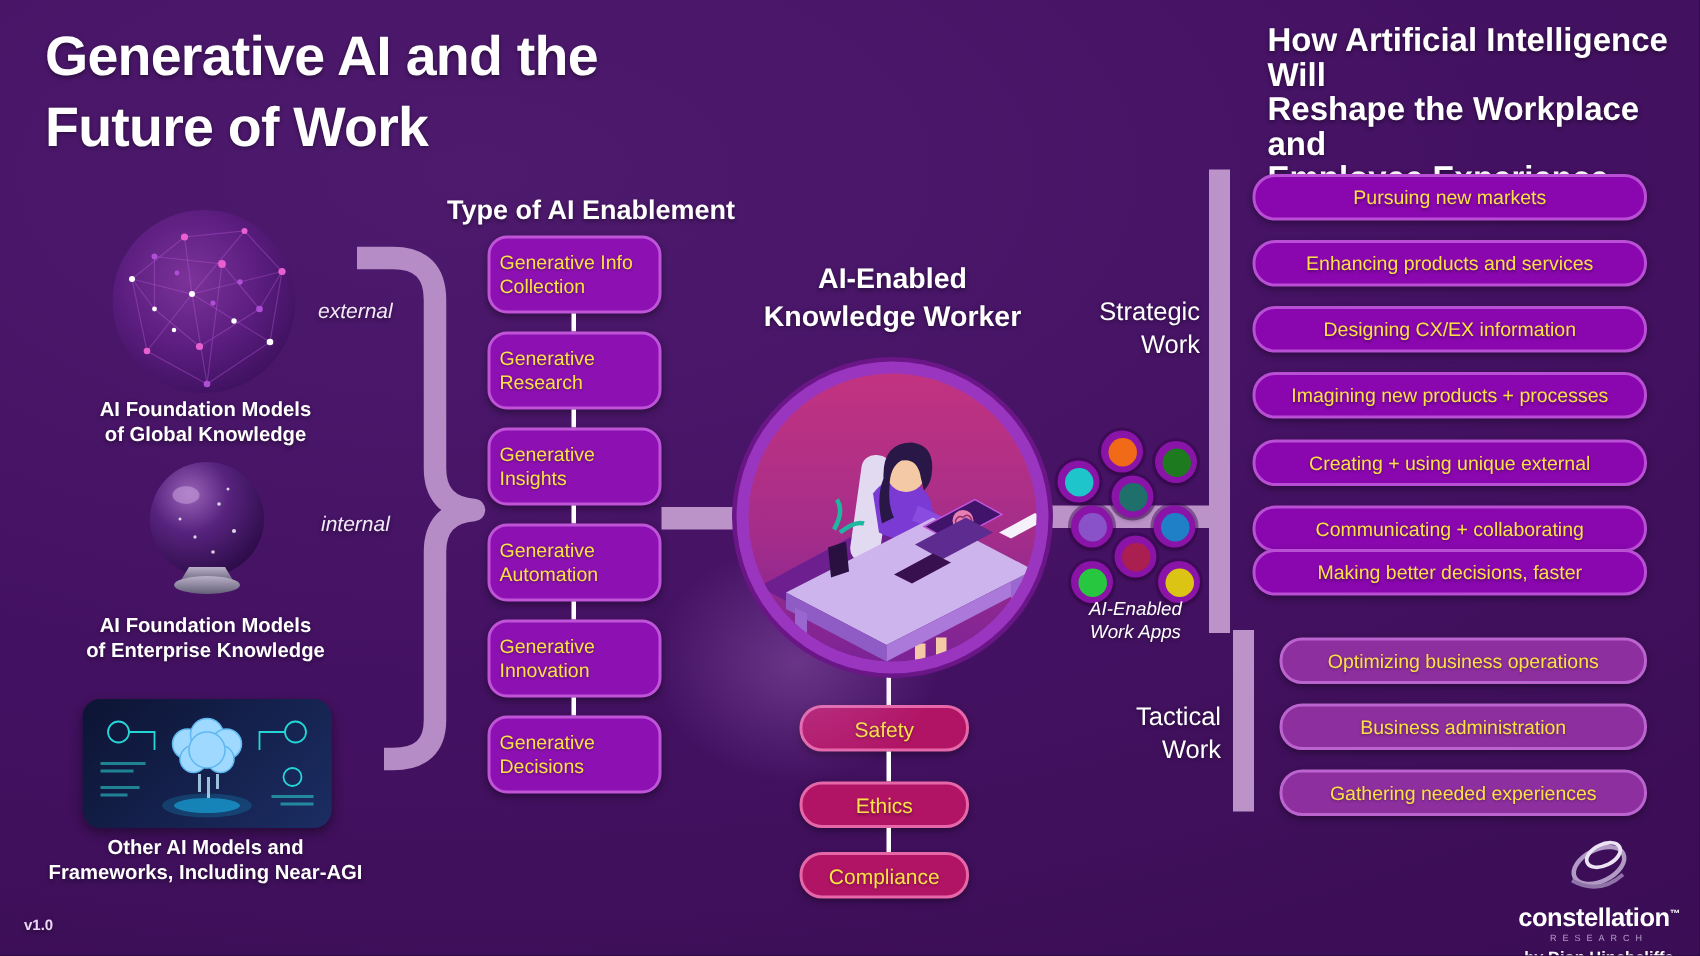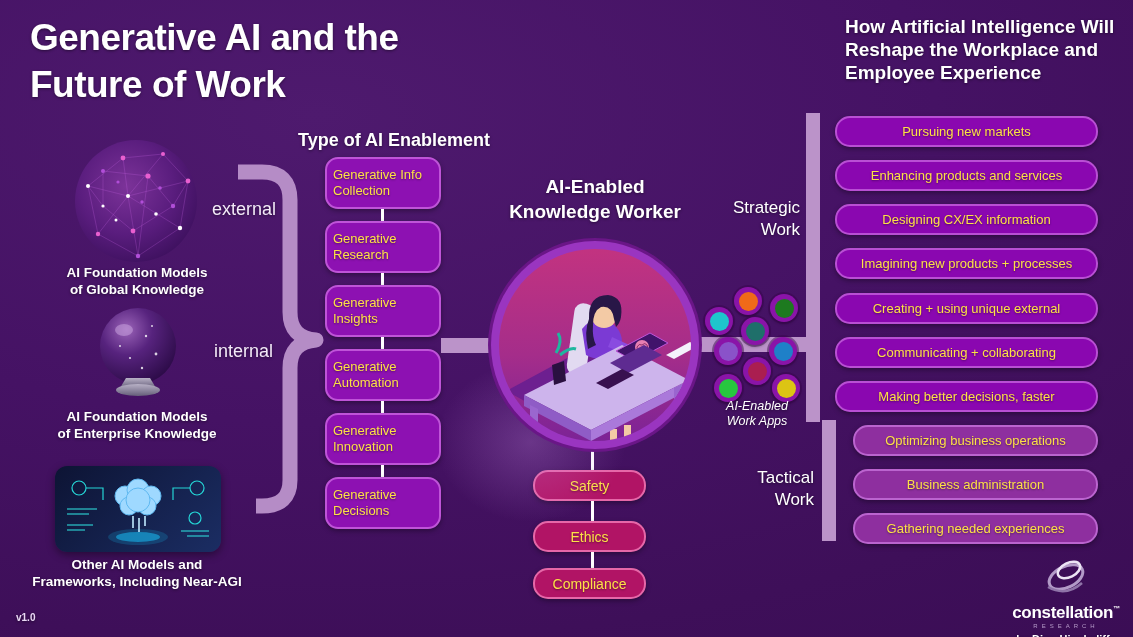--- a/index.html
+++ b/index.html
@@ -11,24 +11,24 @@
     --connector:#bb93c9; --brace:#b58cc6;
   }
   *{box-sizing:border-box;margin:0;padding:0}
   body{background:#2d0844;font-family:"Liberation Sans",sans-serif;}
   .stage{position:relative;width:1133px;height:637px;overflow:hidden;color:#fff;
     background:radial-gradient(130% 115% at 28% 18%, var(--background-start) 0%, #451264 42%, #3e0f59 72%, var(--background-end) 100%);padding-left:36px;}
   .sh{text-shadow:0 1px 3px rgba(0,0,0,.45)}
   .abs{position:absolute}
 
   .main-title{left:30px;top:14px;font-size:37px;font-weight:bold;line-height:47px;letter-spacing:-.5px}
-  .subtitle{left:845px;top:15px;font-size:19px;font-weight:bold;line-height:23px}
+  .subtitle{left:845px;top:15px;font-size:22px;font-weight:bold;line-height:23px}
 
   .src-label{width:230px;text-align:center;font-size:13.5px;font-weight:bold;line-height:17px}
-  .tag{font-size:18px;color:#f3eaf8}
+  .tag{font-size:14px;font-style:italic;color:#f3eaf8}
 
   .col-header{left:298px;top:130px;width:170px;text-align:left;font-size:18px;font-weight:bold;white-space:nowrap}
 
   .btn{position:absolute;display:flex;align-items:center;justify-content:center;text-align:left;
     font-weight:normal;color:#fde047;box-shadow:0 2px 5px rgba(0,0,0,.35);text-shadow:0 1px 2px rgba(0,0,0,.4)}
   .btn.mid{left:325px;width:116px;height:52px;border-radius:13px;font-size:13px;line-height:16px;
     background:var(--enablement-fill);border:2px solid var(--enablement-border);padding:2px 6px}
   .btn.strat{left:835px;width:263px;height:31px;border-radius:15px;font-size:13px;white-space:nowrap;
     background:var(--strategic-fill);border:2px solid var(--strategic-border)}
   .btn.tact{left:853px;width:245px;height:31px;border-radius:15px;font-size:13px;white-space:nowrap;
@@ -310,21 +310,21 @@
     <div>Tactical</div>
     <div>Work</div>
   </div>
 
   <div class="btn strat" style="top:116px">Pursuing new markets</div>
   <div class="btn strat" style="top:160px">Enhancing products and services</div>
   <div class="btn strat" style="top:204px">Designing CX/EX information</div>
   <div class="btn strat" style="top:248px">Imagining new products + processes</div>
   <div class="btn strat" style="top:293px">Creating + using unique external</div>
   <div class="btn strat" style="top:337px">Communicating + collaborating</div>
-  <div class="btn strat" style="top:381px">Making better decisions, faster</div>
+  <div class="btn strat" style="top:366px">Making better decisions, faster</div>
   <div class="btn tact" style="top:425px">Optimizing business operations</div>
   <div class="btn tact" style="top:469px">Business administration</div>
   <div class="btn tact" style="top:513px">Gathering needed experiences</div>
 
   <div class="abs version sh">v1.0</div>
   <div class="abs logo-wrap">
     <svg width="64" height="46">
       <g fill="none">
         <ellipse cx="32" cy="26" rx="18" ry="10.5" transform="rotate(-26 32 26)" stroke="#b29ac7" stroke-width="3"></ellipse>
         <ellipse cx="35" cy="19" rx="12" ry="7" transform="rotate(-26 35 19)" stroke="#ece4f4" stroke-width="2.5"></ellipse>

